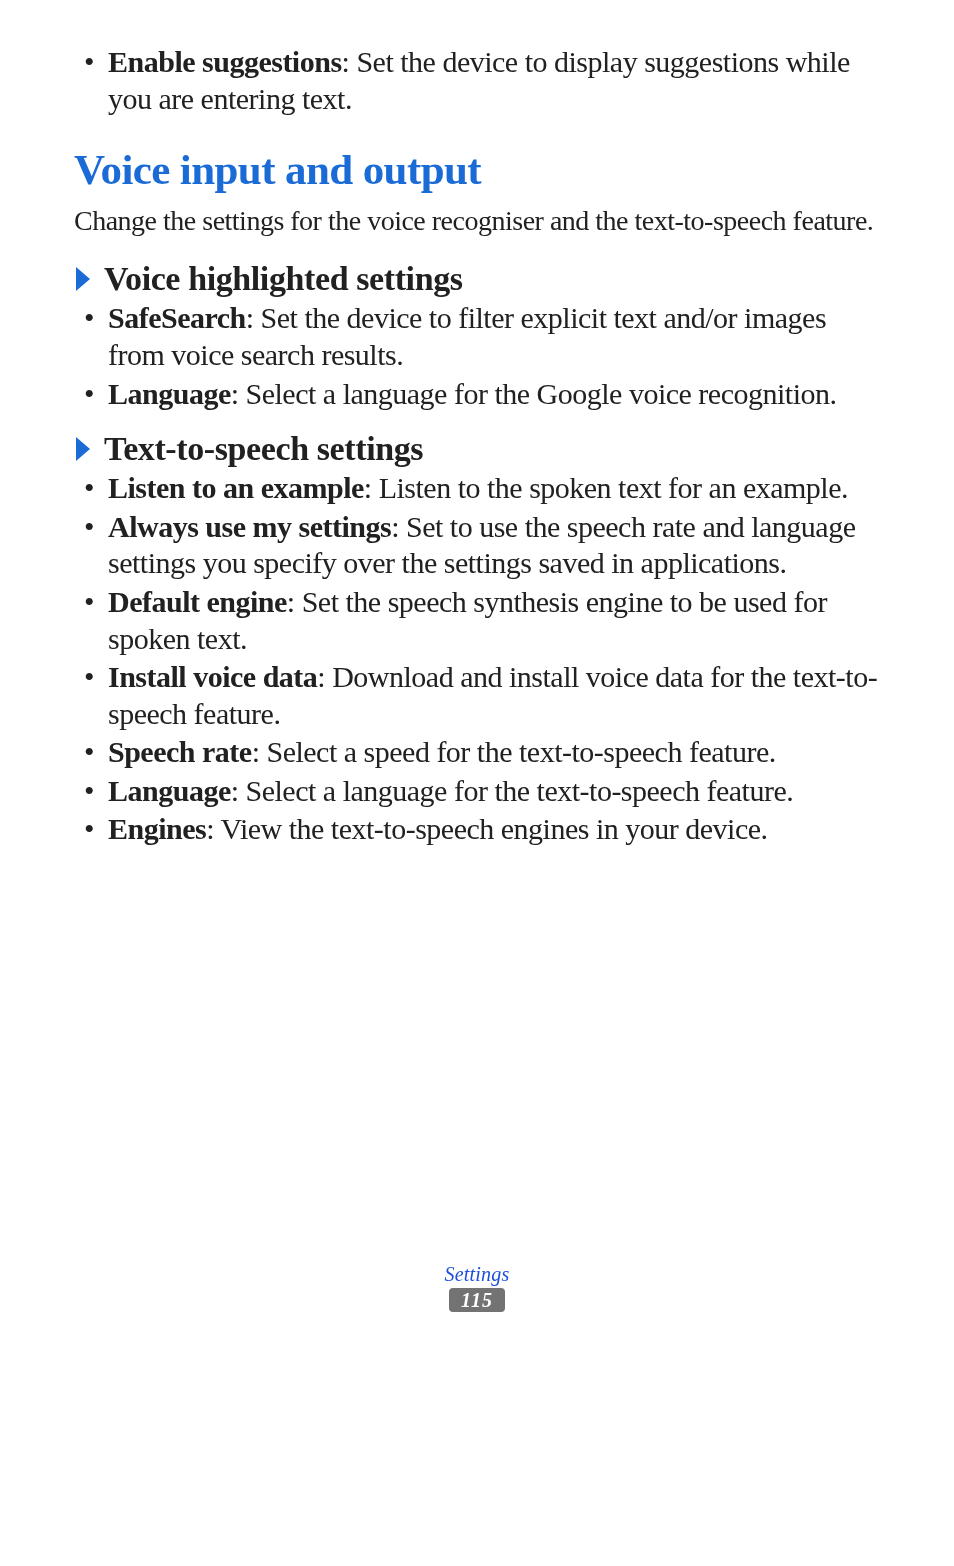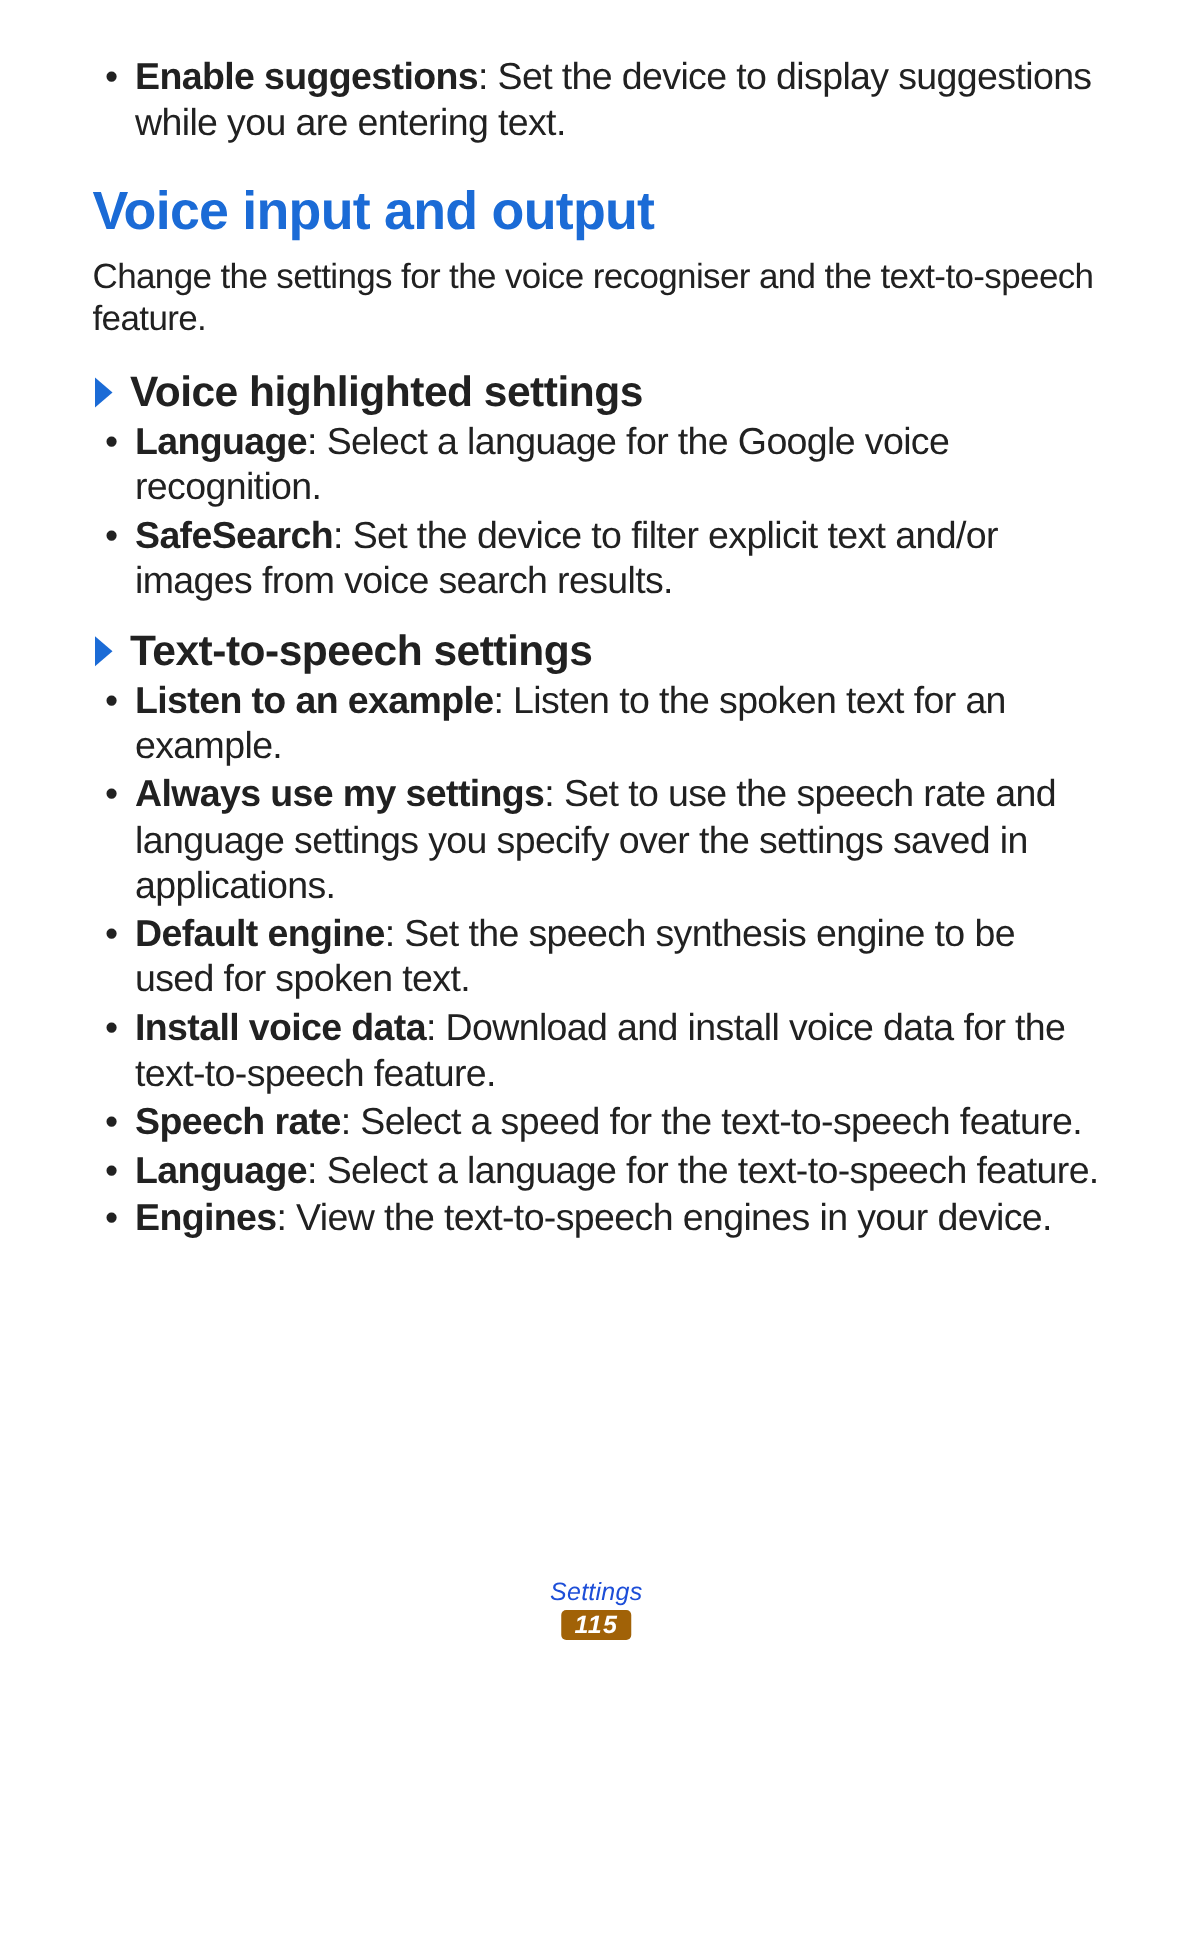--- a/index.html
+++ b/index.html
@@ -12,20 +12,21 @@
     color: #212121;
   }
   .page {
     box-sizing: border-box;
     width: 954px;
     height: 1352px;
     padding: 44px 74px 40px 74px;
     position: relative;
     display: flex;
     flex-direction: column;
+    font-family: Liberation Serif, serif;
   }
   .content {
     flex: 1 1 auto;
   }
   ul.top-list {
     list-style: none;
     margin: 0 0 28px 0;
     padding: 0;
   }
   ul.top-list > li {
@@ -115,21 +116,21 @@
     font-style: italic;
     font-size: 20px;
     color: #1d4ed8;
     letter-spacing: 0.2px;
     margin-bottom: 2px;
   }
   .footer .page-badge {
     display: inline-block;
     min-width: 44px;
     padding: 0 6px;
-    background: #a16207;
+    background: #737373;
     color: #ffffff;
     font-style: italic;
     font-weight: 600;
     font-size: 20px;
     line-height: 24px;
     border-radius: 4px;
     letter-spacing: 1px;
   }
 </style>
 </head>
@@ -150,24 +151,24 @@
     <div class="subheading">
       <span class="chevron">
         <svg viewBox="0 0 18 28">
             <polygon points="2,2 16,14 2,26" fill="#1b6bd6"></polygon>
           </svg>
       </span>
       <h2>Voice highlighted settings</h2>
     </div>
     <ul class="sub-list">
       <li>
+        <span class="bold">SafeSearch</span><span>: Set the device to filter explicit text and/or images from voice search results.</span>
+      </li>
+      <li>
         <span class="bold">Language</span><span>: Select a language for the Google voice recognition.</span>
-      </li>
-      <li>
-        <span class="bold">SafeSearch</span><span>: Set the device to filter explicit text and/or images from voice search results.</span>
       </li>
     </ul>
 
     <div class="subheading">
       <span class="chevron">
         <svg viewBox="0 0 18 28">
             <polygon points="2,2 16,14 2,26" fill="#1b6bd6"></polygon>
           </svg>
       </span>
       <h2>Text-to-speech settings</h2>

